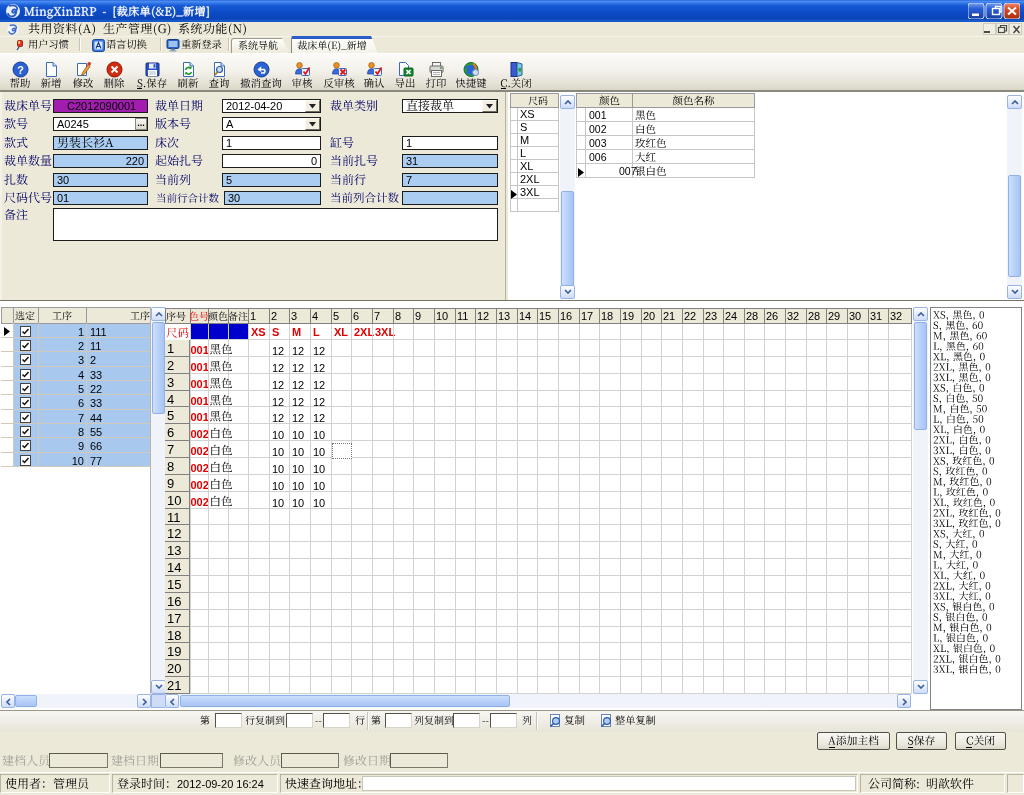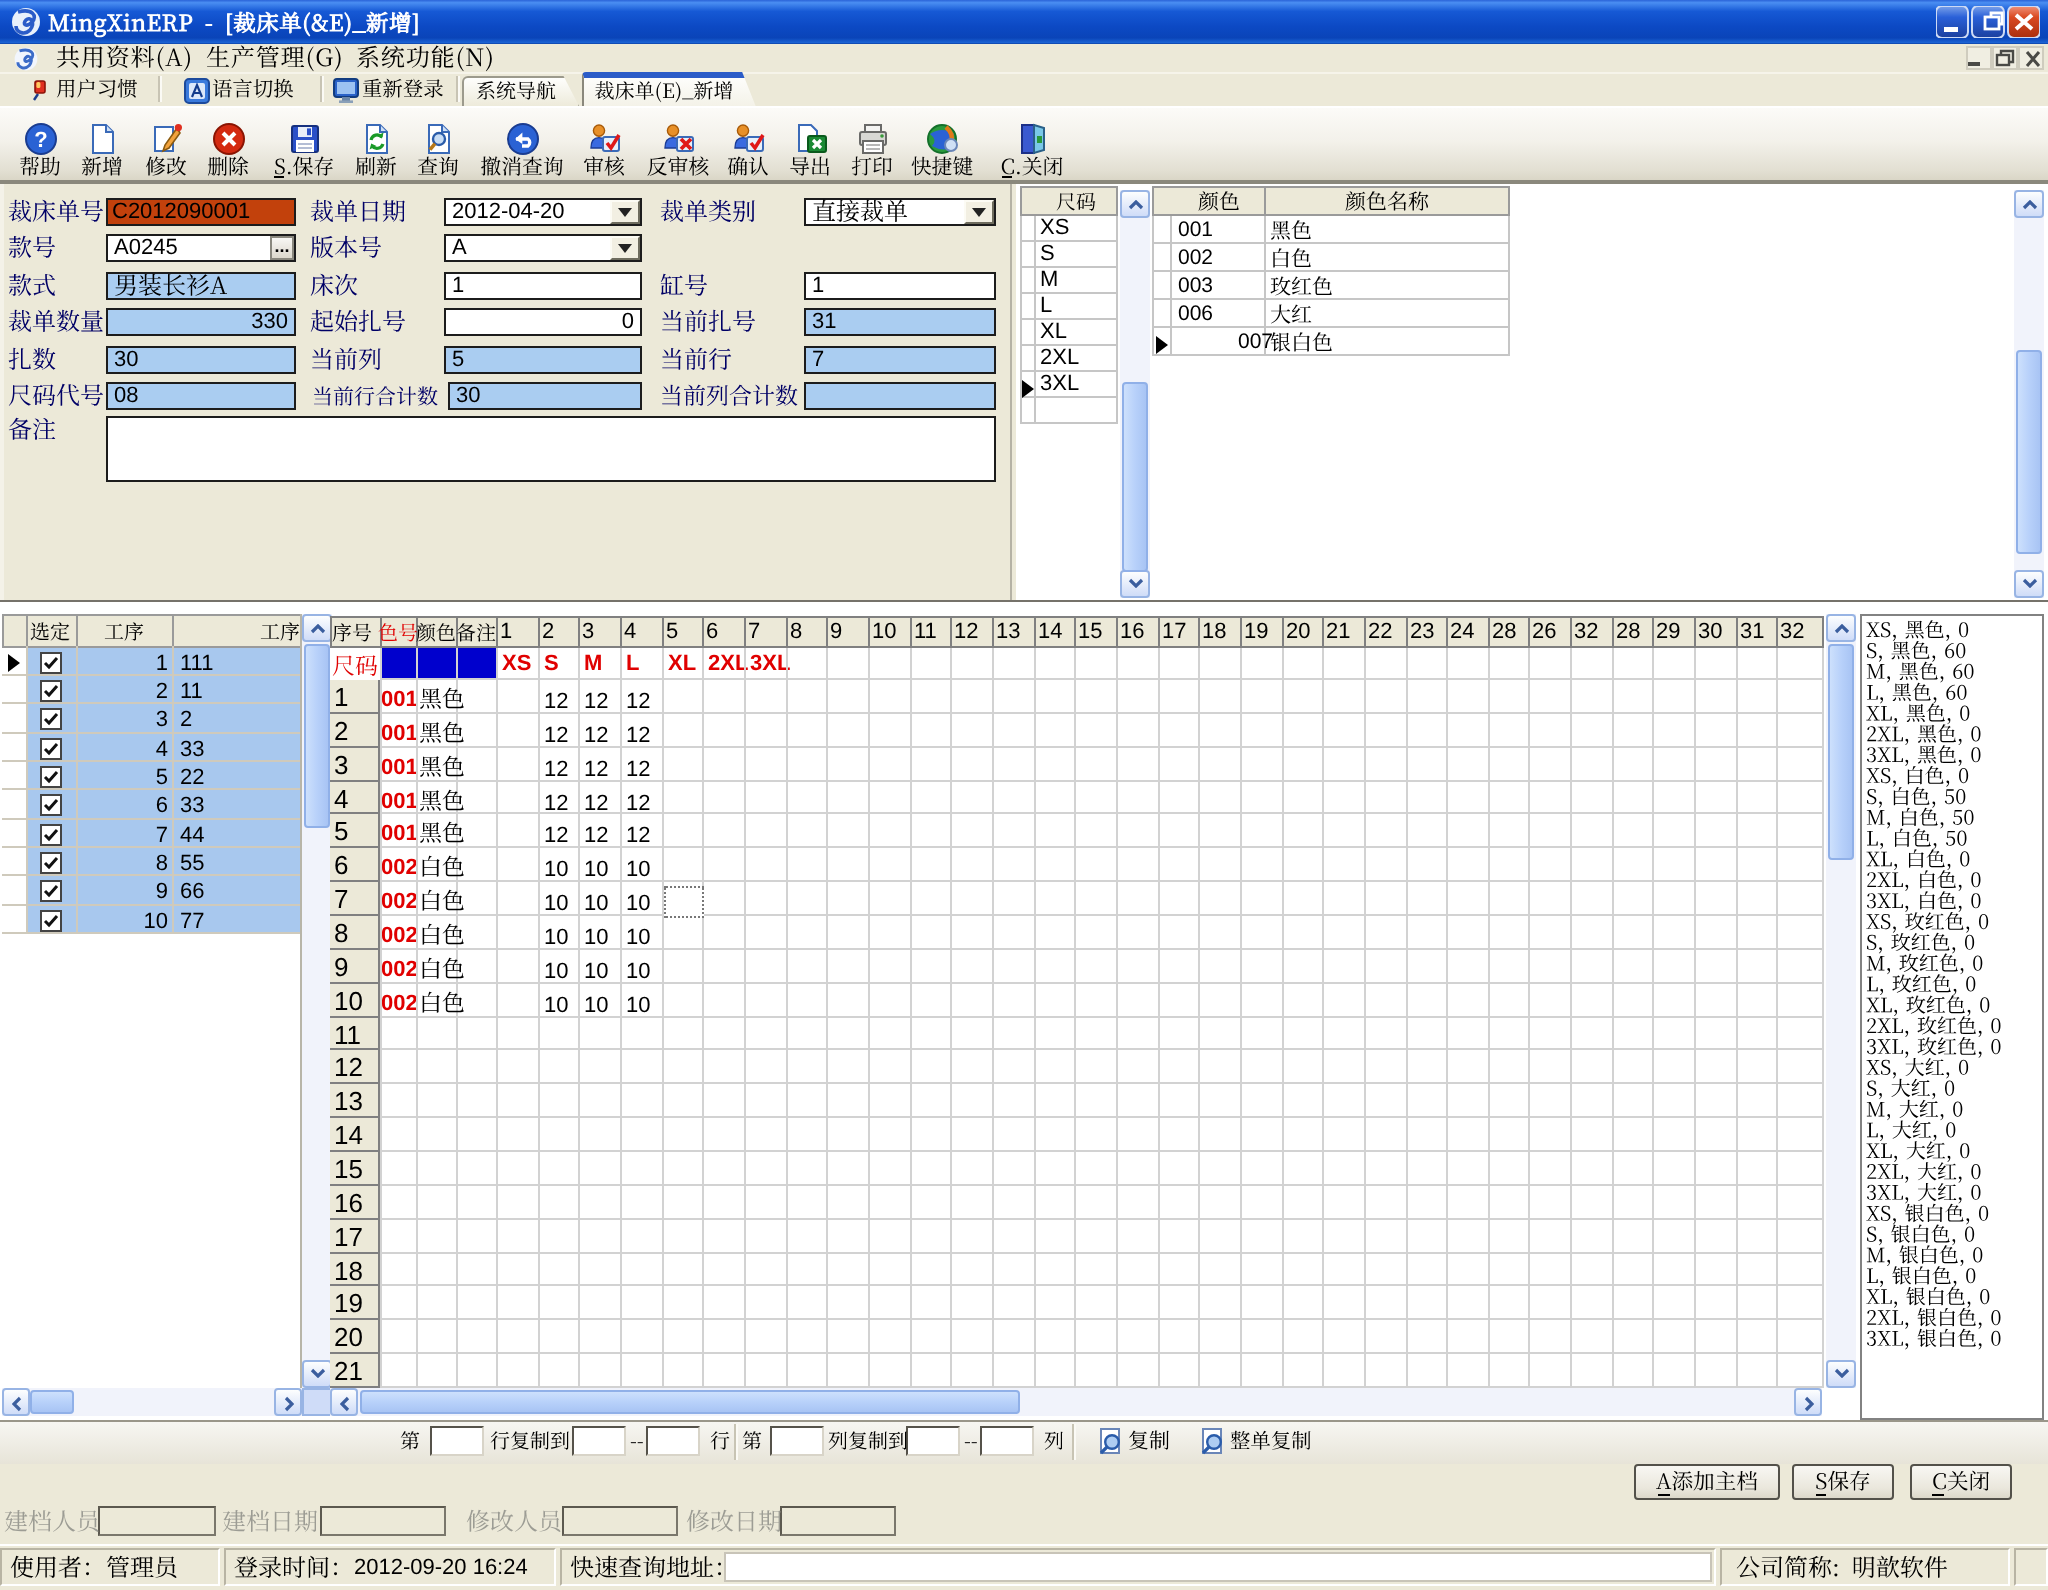--- a/index.html
+++ b/index.html
@@ -150,48 +150,48 @@
   </svg>
 <svg style="position:absolute;left:508px;top:61px" width="17" height="17" viewBox="0 0 17 17">
     <rect x="3" y="1.5" width="6" height="14" fill="#3a5ad0" stroke="#1c3088"></rect>
     <path d="M9 1.5 L14 3 V14 L9 15.5 Z" fill="#7ac8e8" stroke="#2a6088"></path>
     <rect x="10.5" y="7" width="2.5" height="3.5" fill="#2a9a3c"></rect>
   </svg>
 <div style="position:absolute;left:500.81060568804895px;top:88px;width:5.682455121175511px;height:1px;background:#000"></div>
 <div style="position:absolute;left:0px;top:90px;width:1024px;height:2px;background:#8a887c"></div>
 <div style="position:absolute;left:0px;top:92px;width:508px;height:208px;background:#ece9d8"></div>
 <div style="position:absolute;left:0px;top:92px;width:2px;height:208px;background:#f4f2e8"></div>
-<div style="position:absolute;left:53px;top:99px;width:95px;height:14px;background:#c2410c;border:1px solid #1c1c1c;box-sizing:border-box;font:11px 'Liberation Sans',sans-serif;color:#000;padding-left:2px;text-align:left;line-height:12px">C2012090001</div>
+<div style="position:absolute;left:53px;top:99px;width:95px;height:14px;background:#a21caf;border:1px solid #1c1c1c;box-sizing:border-box;font:11px 'Liberation Sans',sans-serif;color:#000;padding-left:13px;text-align:left;line-height:12px">C2012090001</div>
 <div style="position:absolute;left:222px;top:99px;width:99px;height:14px;background:#fff;border:1px solid #1c1c1c;box-sizing:border-box;font:11px 'Liberation Sans',sans-serif;color:#000;padding-left:3px;text-align:left;line-height:12px">2012-04-20</div>
 <div style="position:absolute;left:305px;top:100px;width:15px;height:12px;background:#f2efe2;border:1px solid #6e6c5e;border-top-color:#fcfbf4;border-left-color:#fcfbf4;box-sizing:border-box"></div>
 <svg style="position:absolute;left:309px;top:104px" width="7" height="5" viewBox="0 0 7 5">
     <path d="M0 0 H7 L3.5 4.5 Z" fill="#222"></path>
   </svg>
 <div style="position:absolute;left:402px;top:99px;width:96px;height:14px;background:#fff;border:1px solid #1c1c1c;box-sizing:border-box;font:11px 'Liberation Sans',sans-serif;color:#000;padding-left:3px;text-align:left;line-height:12px"></div>
 <div style="position:absolute;left:482px;top:100px;width:15px;height:12px;background:#f2efe2;border:1px solid #6e6c5e;border-top-color:#fcfbf4;border-left-color:#fcfbf4;box-sizing:border-box"></div>
 <svg style="position:absolute;left:486px;top:104px" width="7" height="5" viewBox="0 0 7 5">
     <path d="M0 0 H7 L3.5 4.5 Z" fill="#222"></path>
   </svg>
 <div style="position:absolute;left:53px;top:117px;width:95px;height:14px;background:#fff;border:1px solid #1c1c1c;box-sizing:border-box;font:11px 'Liberation Sans',sans-serif;color:#000;padding-left:3px;text-align:left;line-height:12px">A0245</div>
 <div style="position:absolute;left:135px;top:118px;width:12px;height:12px;background:linear-gradient(180deg,#f8f7f4,#dcd8cc);border:1px solid #8a887e;box-sizing:border-box;font:bold 9px 'Liberation Sans',sans-serif;text-align:center;line-height:8px">...</div>
 <div style="position:absolute;left:222px;top:117px;width:99px;height:14px;background:#fff;border:1px solid #1c1c1c;box-sizing:border-box;font:11px 'Liberation Sans',sans-serif;color:#000;padding-left:3px;text-align:left;line-height:12px">A</div>
 <div style="position:absolute;left:305px;top:118px;width:15px;height:12px;background:#f2efe2;border:1px solid #6e6c5e;border-top-color:#fcfbf4;border-left-color:#fcfbf4;box-sizing:border-box"></div>
 <svg style="position:absolute;left:309px;top:122px" width="7" height="5" viewBox="0 0 7 5">
     <path d="M0 0 H7 L3.5 4.5 Z" fill="#222"></path>
   </svg>
 <div style="position:absolute;left:53px;top:136px;width:95px;height:14px;background:#aacdf1;border:1px solid #1c1c1c;box-sizing:border-box;font:11px 'Liberation Sans',sans-serif;color:#000;padding-left:3px;text-align:left;line-height:12px"></div>
 <div style="position:absolute;left:222px;top:136px;width:99px;height:14px;background:#fff;border:1px solid #1c1c1c;box-sizing:border-box;font:11px 'Liberation Sans',sans-serif;color:#000;padding-left:3px;text-align:left;line-height:12px">1</div>
 <div style="position:absolute;left:402px;top:136px;width:96px;height:14px;background:#fff;border:1px solid #1c1c1c;box-sizing:border-box;font:11px 'Liberation Sans',sans-serif;color:#000;padding-left:3px;text-align:left;line-height:12px">1</div>
-<div style="position:absolute;left:53px;top:154px;width:95px;height:14px;background:#aacdf1;border:1px solid #1c1c1c;box-sizing:border-box;font:11px 'Liberation Sans',sans-serif;color:#000;padding-right:3px;text-align:right;line-height:12px">330</div>
+<div style="position:absolute;left:53px;top:154px;width:95px;height:14px;background:#aacdf1;border:1px solid #1c1c1c;box-sizing:border-box;font:11px 'Liberation Sans',sans-serif;color:#000;padding-right:3px;text-align:right;line-height:12px">220</div>
 <div style="position:absolute;left:222px;top:154px;width:99px;height:14px;background:#fff;border:1px solid #1c1c1c;box-sizing:border-box;font:11px 'Liberation Sans',sans-serif;color:#000;padding-right:3px;text-align:right;line-height:12px">0</div>
 <div style="position:absolute;left:402px;top:154px;width:96px;height:14px;background:#aacdf1;border:1px solid #1c1c1c;box-sizing:border-box;font:11px 'Liberation Sans',sans-serif;color:#000;padding-left:3px;text-align:left;line-height:12px">31</div>
 <div style="position:absolute;left:53px;top:173px;width:95px;height:14px;background:#aacdf1;border:1px solid #1c1c1c;box-sizing:border-box;font:11px 'Liberation Sans',sans-serif;color:#000;padding-left:3px;text-align:left;line-height:12px">30</div>
 <div style="position:absolute;left:222px;top:173px;width:99px;height:14px;background:#aacdf1;border:1px solid #1c1c1c;box-sizing:border-box;font:11px 'Liberation Sans',sans-serif;color:#000;padding-left:3px;text-align:left;line-height:12px">5</div>
 <div style="position:absolute;left:402px;top:173px;width:96px;height:14px;background:#aacdf1;border:1px solid #1c1c1c;box-sizing:border-box;font:11px 'Liberation Sans',sans-serif;color:#000;padding-left:3px;text-align:left;line-height:12px">7</div>
-<div style="position:absolute;left:53px;top:191px;width:95px;height:14px;background:#aacdf1;border:1px solid #1c1c1c;box-sizing:border-box;font:11px 'Liberation Sans',sans-serif;color:#000;padding-left:3px;text-align:left;line-height:12px">08</div>
+<div style="position:absolute;left:53px;top:191px;width:95px;height:14px;background:#aacdf1;border:1px solid #1c1c1c;box-sizing:border-box;font:11px 'Liberation Sans',sans-serif;color:#000;padding-left:3px;text-align:left;line-height:12px">01</div>
 <div style="position:absolute;left:224px;top:191px;width:97px;height:14px;background:#aacdf1;border:1px solid #1c1c1c;box-sizing:border-box;font:11px 'Liberation Sans',sans-serif;color:#000;padding-left:3px;text-align:left;line-height:12px">30</div>
 <div style="position:absolute;left:402px;top:191px;width:96px;height:14px;background:#aacdf1;border:1px solid #1c1c1c;box-sizing:border-box;font:11px 'Liberation Sans',sans-serif;color:#000;padding-left:3px;text-align:left;line-height:12px"></div>
 <div style="position:absolute;left:53px;top:208px;width:445px;height:33px;background:#fff;border:1px solid #1c1c1c;box-sizing:border-box"></div>
 <div style="position:absolute;left:508px;top:92px;width:516px;height:208px;background:#fff"></div>
 <div style="position:absolute;left:505px;top:92px;width:1px;height:208px;background:#b5b2a5"></div>
 <div style="position:absolute;left:510px;top:93px;width:49px;height:15px;background:#ece9d8;border:1px solid #9a9a9a;box-sizing:border-box"></div>
 <div style="position:absolute;left:510px;top:108px;width:49px;height:13px;border-bottom:1px solid #c6c6c6;border-left:1px solid #c6c6c6;border-right:1px solid #c6c6c6;box-sizing:border-box"></div>
 <div style="position:absolute;left:510px;top:121px;width:49px;height:13px;border-bottom:1px solid #c6c6c6;border-left:1px solid #c6c6c6;border-right:1px solid #c6c6c6;box-sizing:border-box"></div>
 <div style="position:absolute;left:510px;top:134px;width:49px;height:13px;border-bottom:1px solid #c6c6c6;border-left:1px solid #c6c6c6;border-right:1px solid #c6c6c6;box-sizing:border-box"></div>
 <div style="position:absolute;left:510px;top:147px;width:49px;height:13px;border-bottom:1px solid #c6c6c6;border-left:1px solid #c6c6c6;border-right:1px solid #c6c6c6;box-sizing:border-box"></div>

